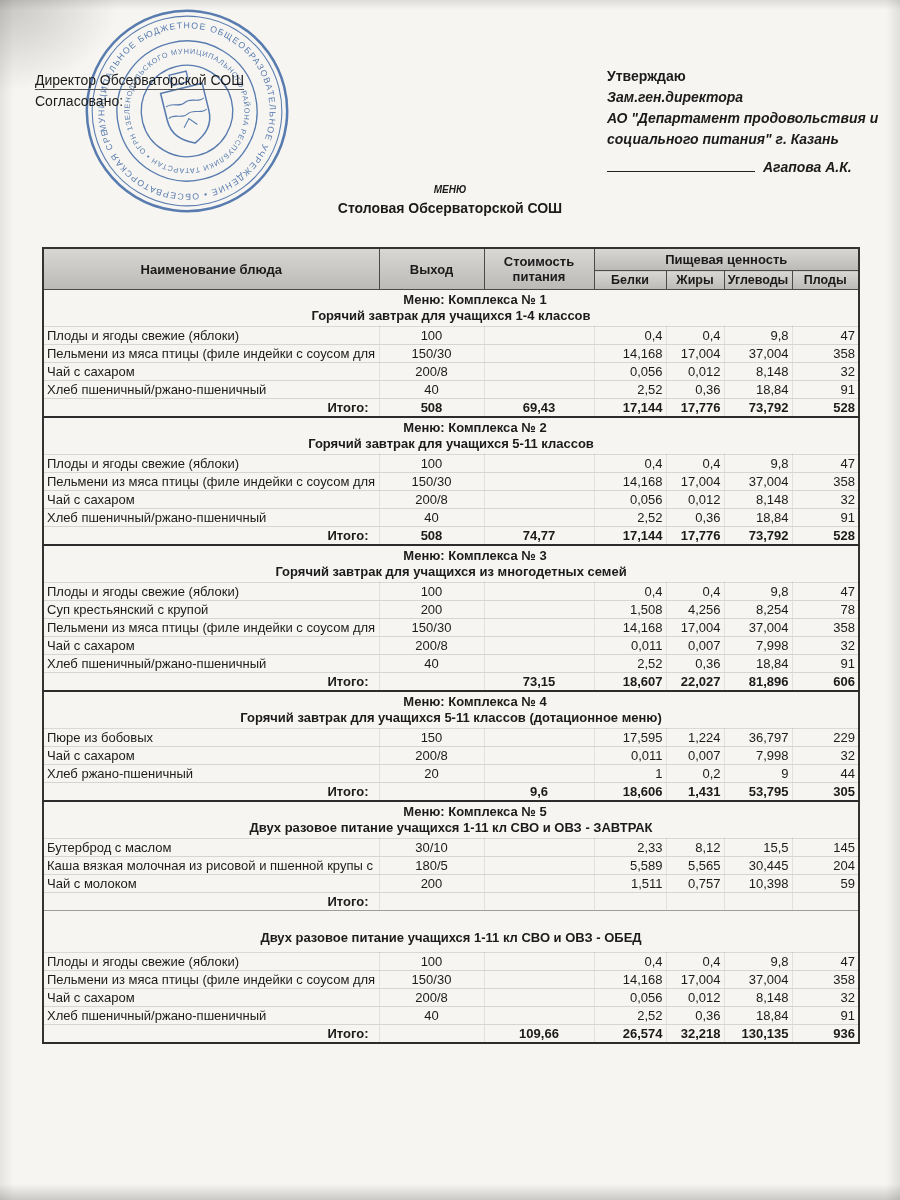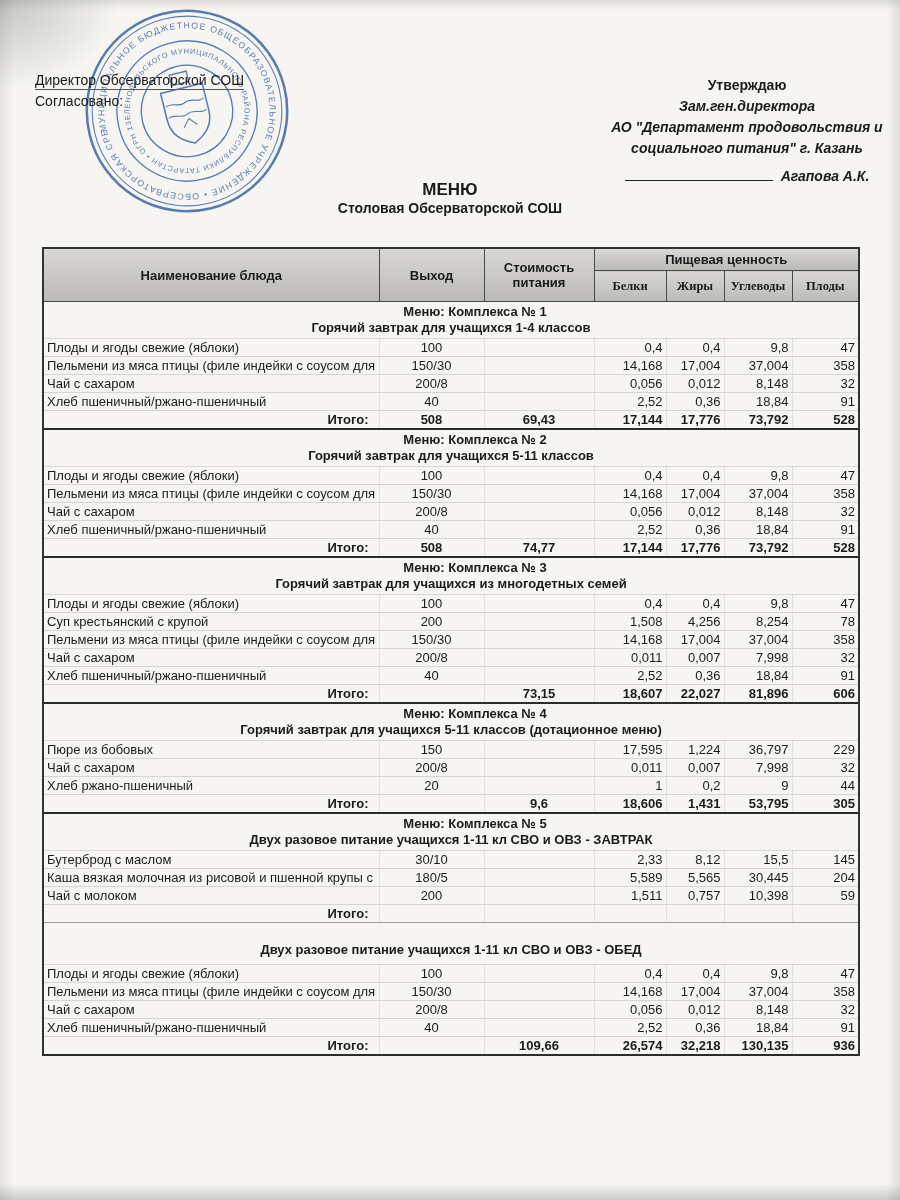--- a/index.html
+++ b/index.html
@@ -14,38 +14,38 @@
       linear-gradient(to left, rgba(0,0,0,0.09), rgba(0,0,0,0) 14px),
       #f6f5f1;
   }
   
   .approve-left{position:absolute;left:35px;top:70px;width:330px;font-size:14px;line-height:21px;}
   .approve-left .u{border-bottom:1px solid #555;padding-bottom:1px;}
   .sig-row{margin-top:6px;height:34px;white-space:nowrap;}
   .scribble{display:inline-block;position:relative;width:128px;height:32px;border-bottom:1.6px solid #2a2a2a;vertical-align:bottom;}
   .scribble svg{position:absolute;left:0;bottom:-4px;}
   .signer-left{margin-left:12px;font-size:14px;vertical-align:bottom;}
-  .approve-right{position:absolute;left:607px;top:75px;width:280px;font-size:14px;line-height:21px;text-align:center;}
+  .approve-right{position:absolute;left:607px;top:66px;width:280px;font-size:14px;line-height:21px;}
   .ar-b{font-weight:700;}
   .ar-bi{font-weight:700;font-style:italic;}
   .sigline-right{display:inline-block;width:148px;height:15px;border-bottom:1.4px solid #222;margin-right:8px;}
   .signer-right{font-style:italic;font-weight:700;}
   
   .stamp{position:absolute;left:80px;top:4px;width:214px;height:214px;transform:rotate(-14deg);
          opacity:.78;mix-blend-mode:multiply;pointer-events:none;}
   
   .doc-title{position:absolute;left:0;top:180px;width:900px;text-align:center;font-weight:700;line-height:19px;}
-  .doc-title .t1{font-size:17px;}
+  .doc-title .t1{font-size:10px;font-style:italic;}
   .doc-title .t2,.doc-title .t3{font-size:14px;}
   
   .menu-table{position:absolute;left:42px;top:247px;width:818px;border-collapse:collapse;
               border:2px solid #333;table-layout:fixed;font-size:13px;}
   .menu-table thead th{background:linear-gradient(#d8d7d4,#bbbab7);border:1px solid #4a4a4a;
               font-weight:700;font-size:13px;padding:3px 4px;vertical-align:middle;}
-  .menu-table thead tr.sub th{font-size:12.5px;height:16px;padding:7px 2px;font-family:Liberation Serif, serif;}
+  .menu-table thead tr.sub th{font-size:12.5px;height:16px;padding:1px 2px;}
   .menu-table td{height:17px;line-height:16px;padding:0 3px;font-size:13px;
               border-left:1px solid rgba(50,50,50,0.10);overflow:hidden;white-space:nowrap;}
   .menu-table td:first-child{border-left:none;}
   tr.dish td{border-bottom:1px solid rgba(50,50,50,0.16);}
   .c-name{text-align:left;}
   .c-out{text-align:center;}
   .c-cost{text-align:center;}
   .c-num{text-align:right;padding-right:9px;}
   tr.total td{font-weight:700;border-bottom:2px solid #2c2c2c;}
   tr.total.light td{border-bottom:1px solid rgba(50,50,50,0.45);}

